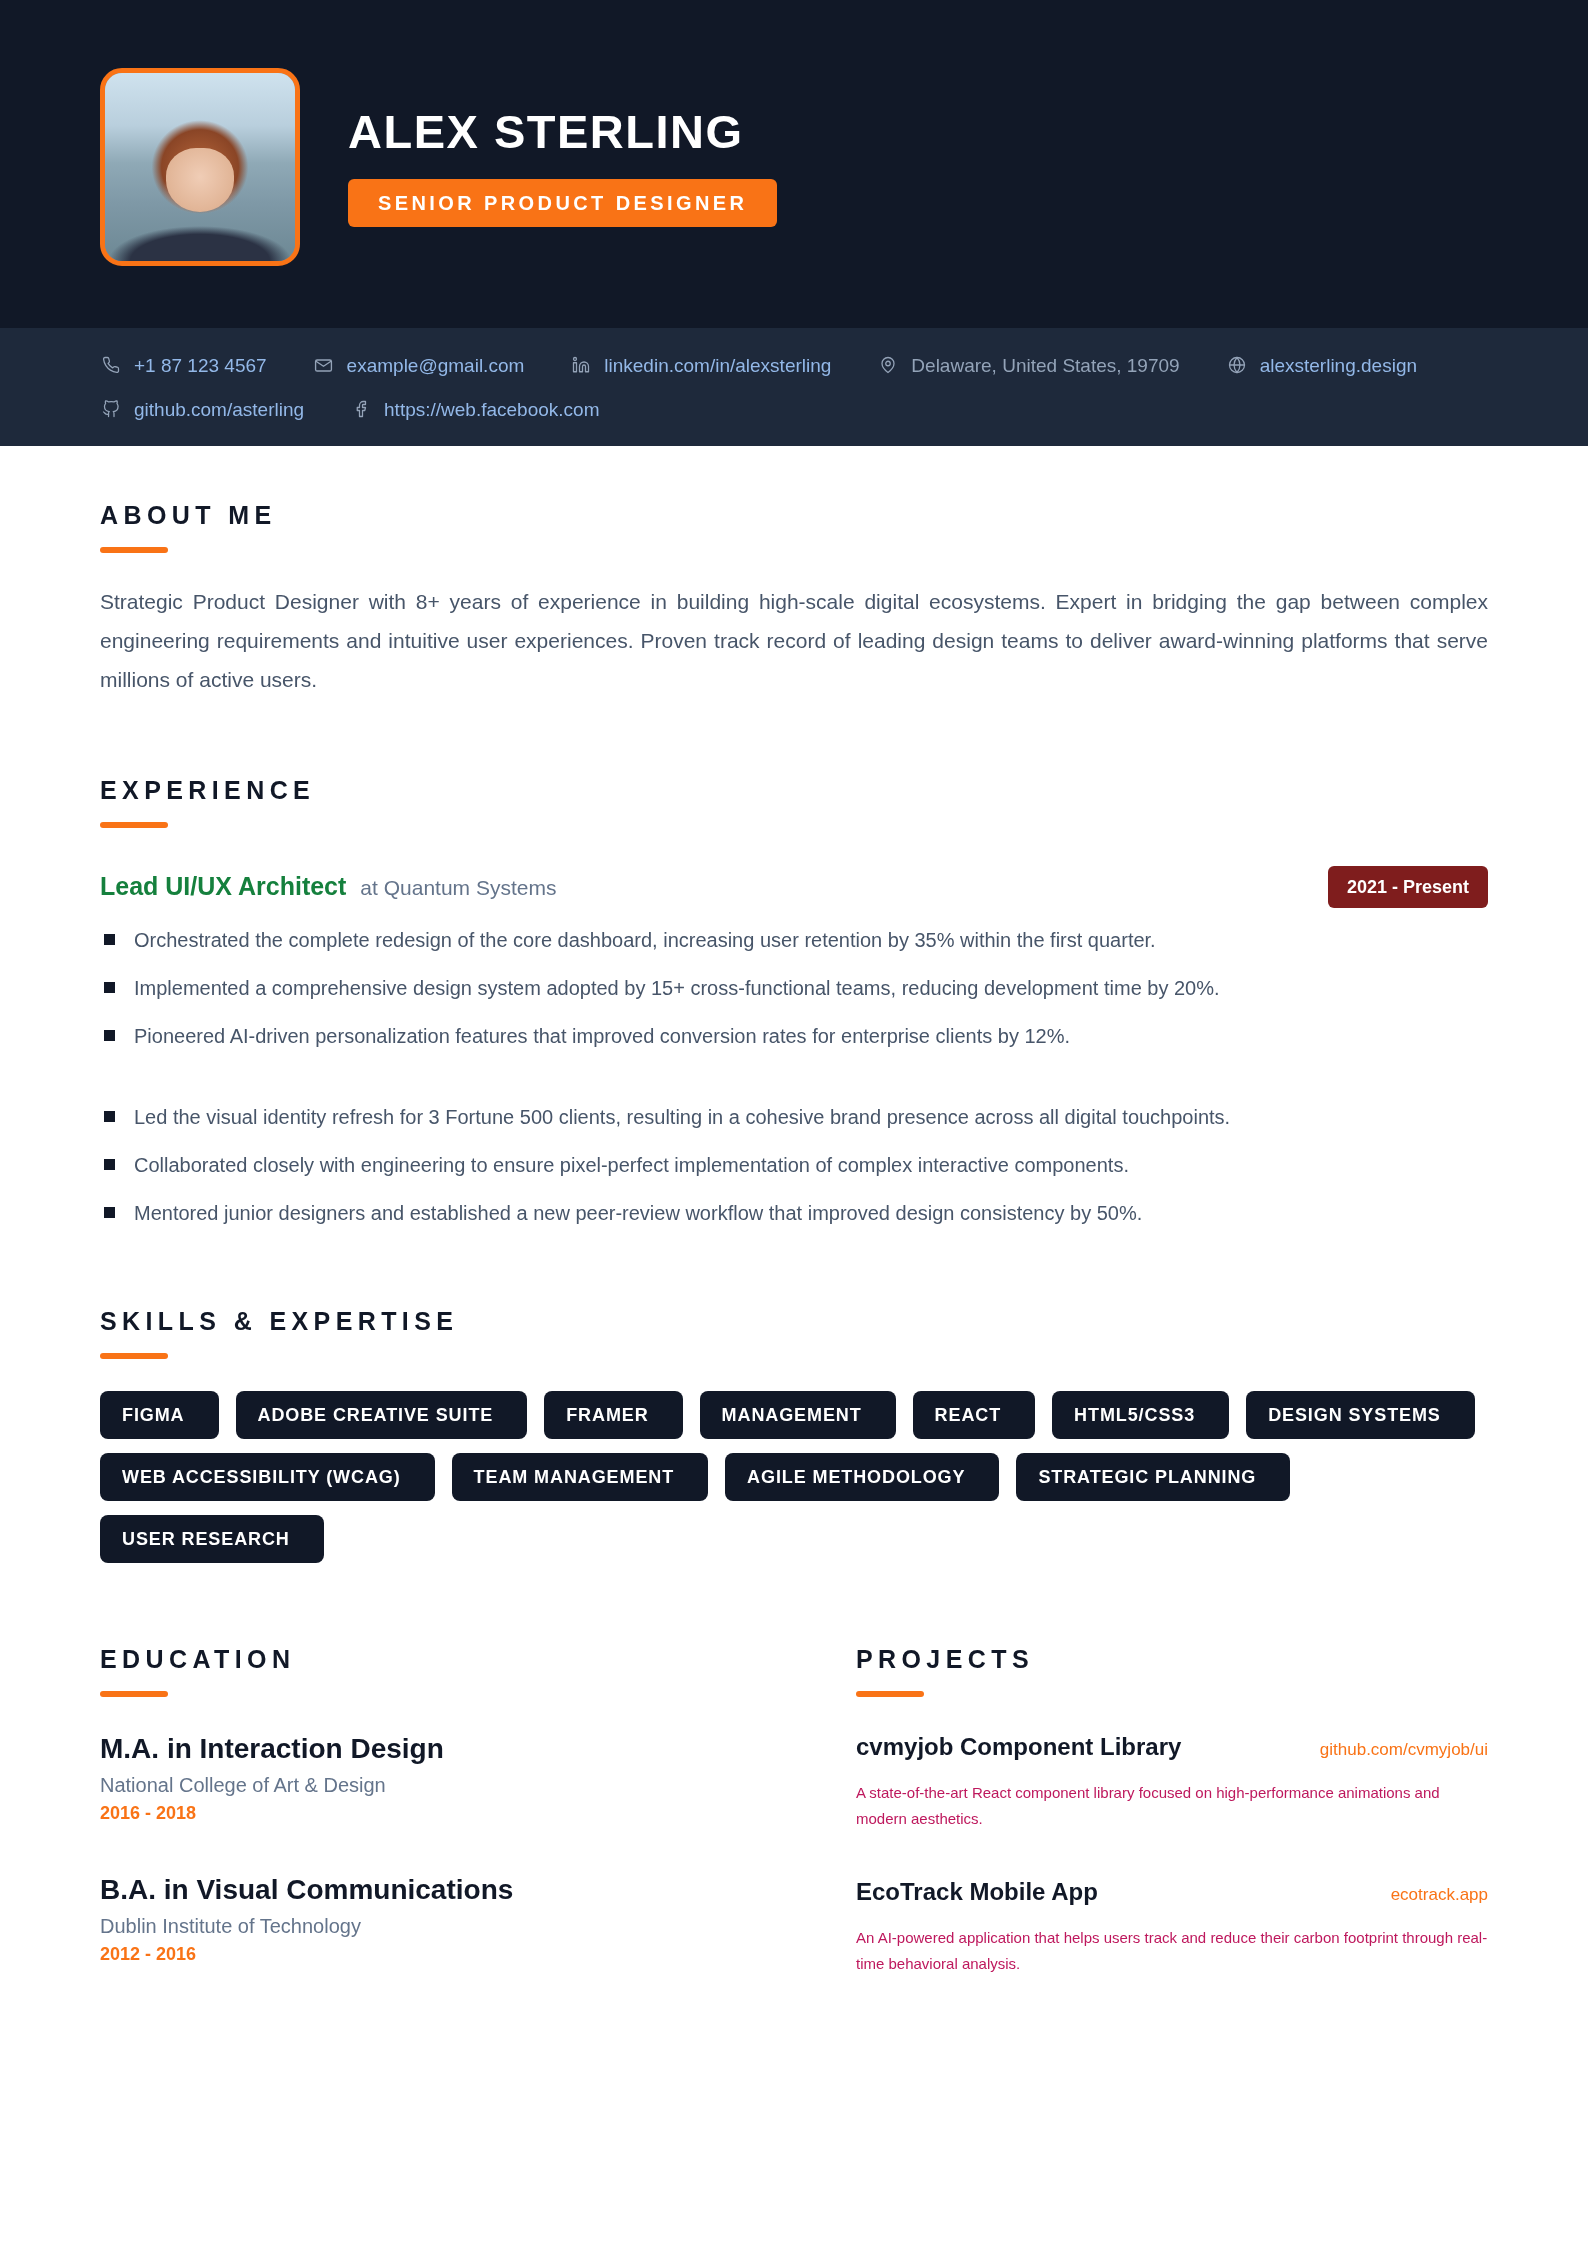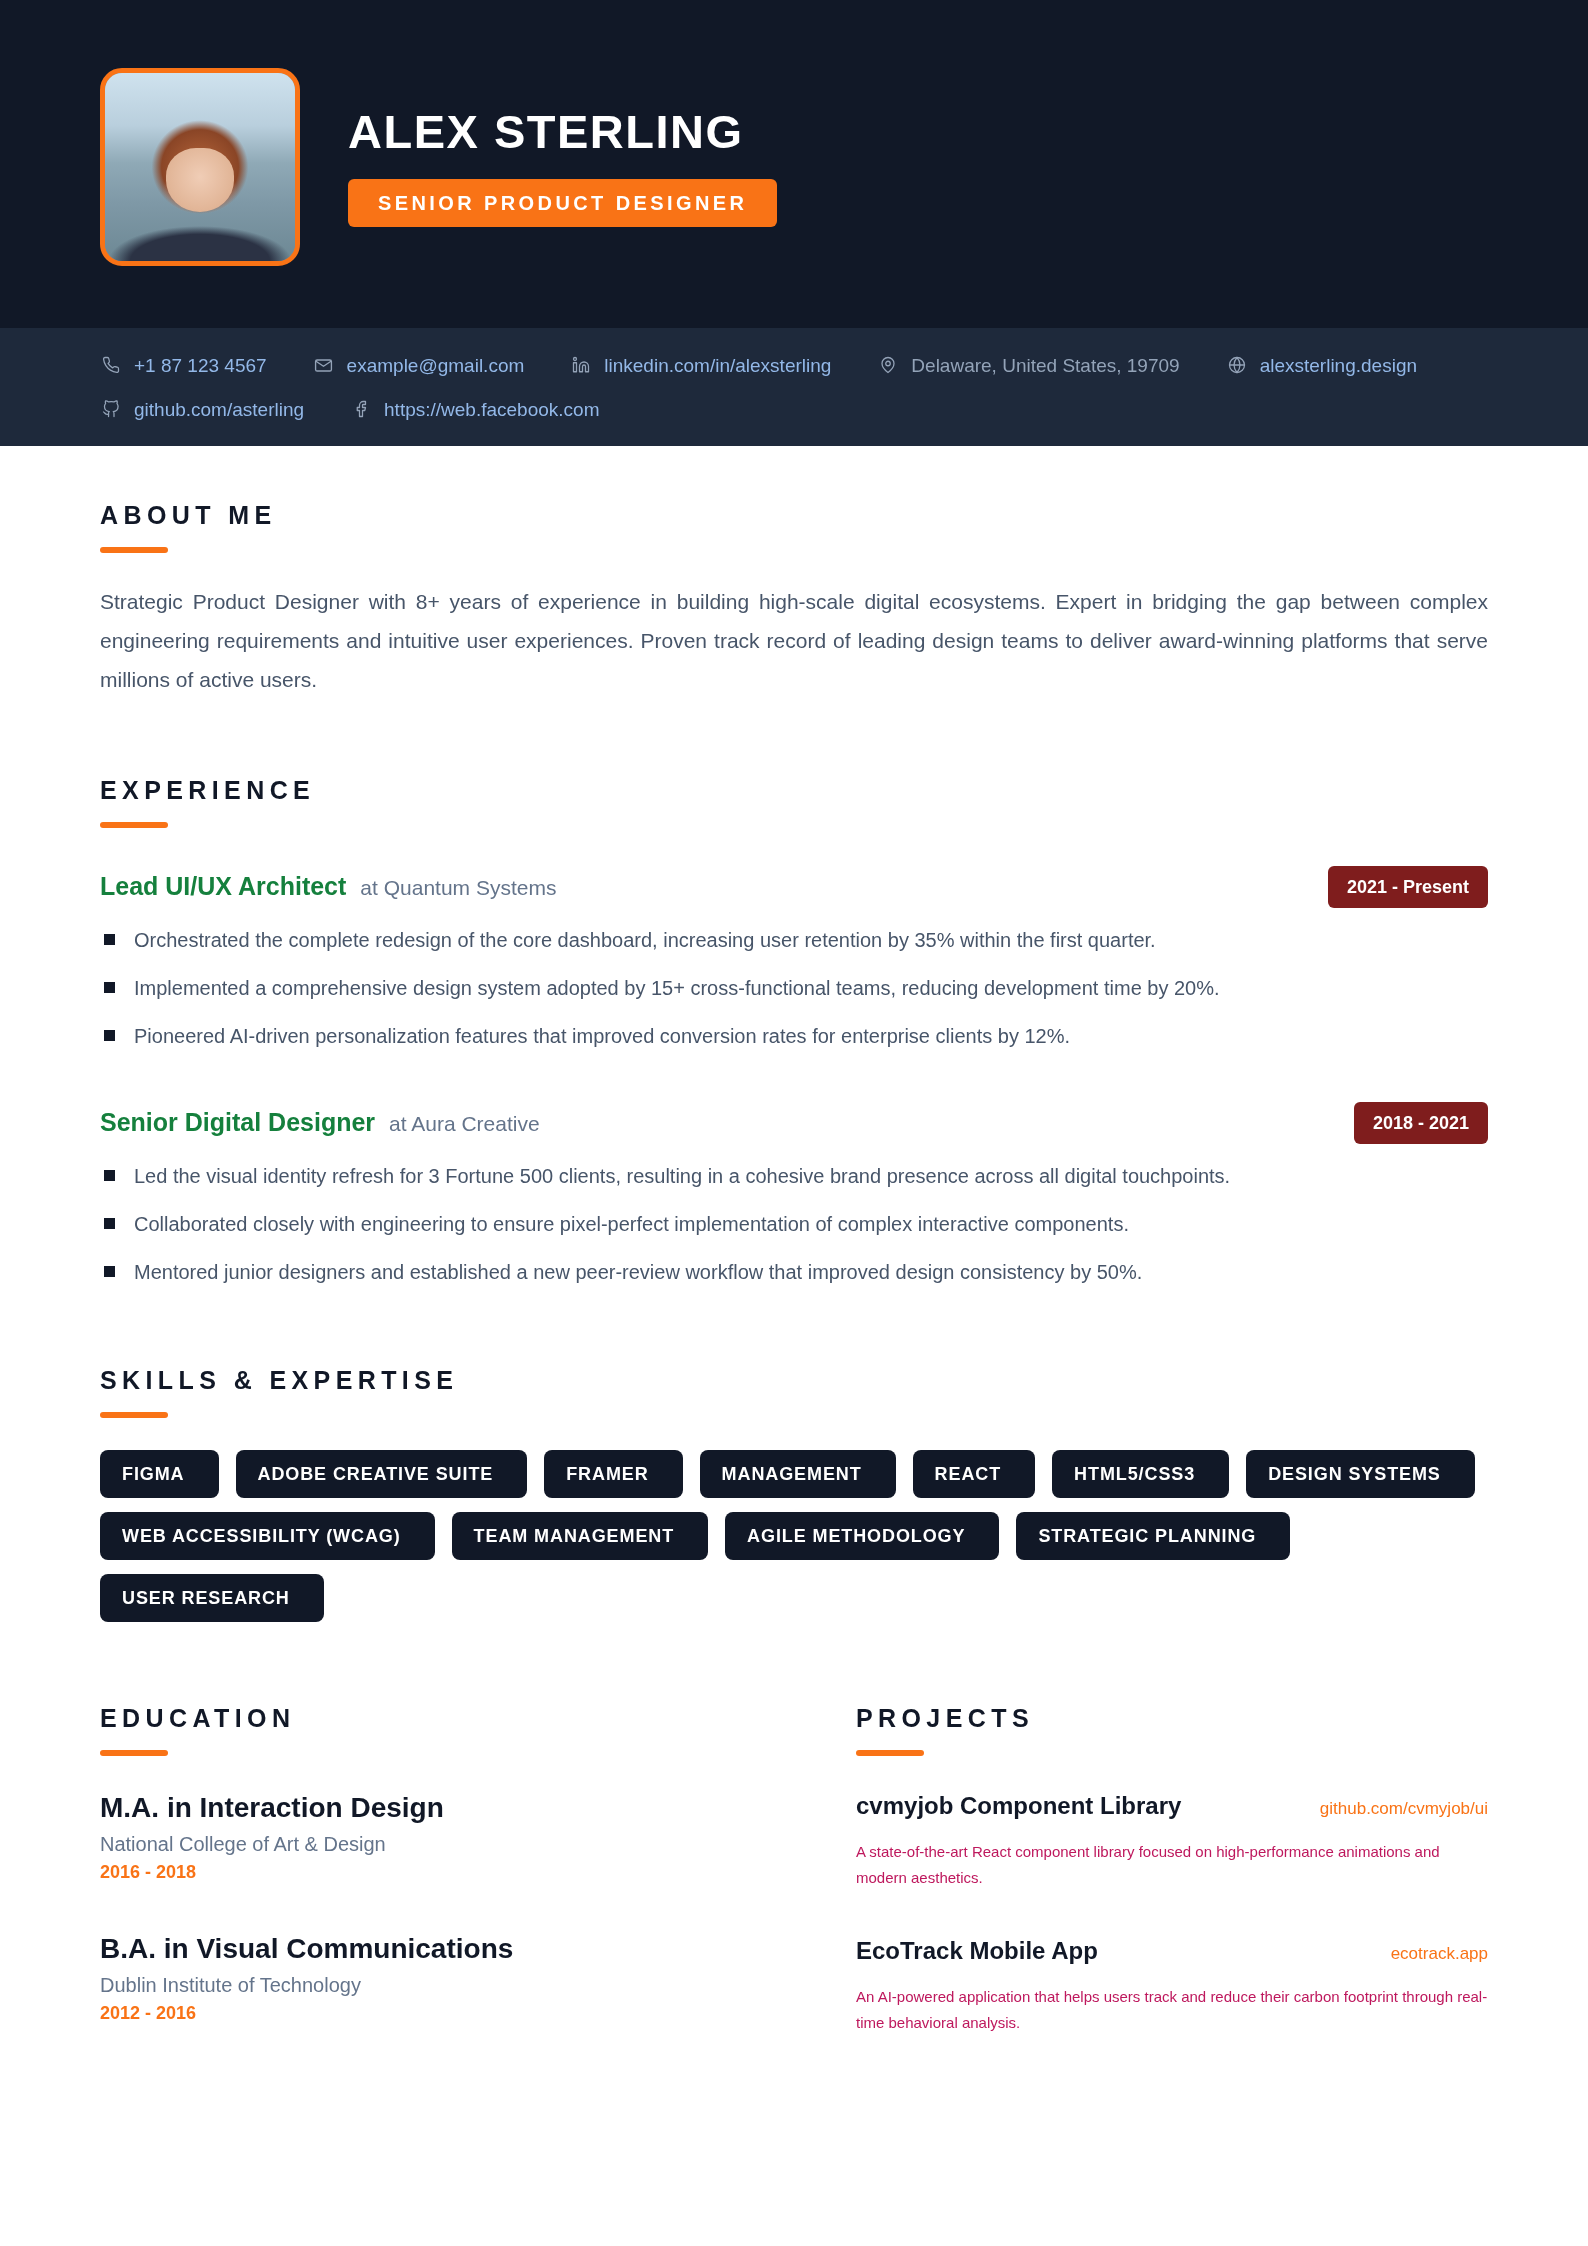--- a/index.html
+++ b/index.html
@@ -388,27 +388,20 @@
           <span class="job-dates">2021 - Present</span>
         </div>
         <ul class="bullets">
           <li>Orchestrated the complete redesign of the core dashboard, increasing user retention by 35% within the first quarter.</li>
           <li>Implemented a comprehensive design system adopted by 15+ cross-functional teams, reducing development time by 20%.</li>
           <li>Pioneered AI-driven personalization features that improved conversion rates for enterprise clients by 12%.</li>
         </ul>
       </div>
 
       <div class="job">
-        <div class="job-topline">
-          <div class="job-left">
-            <span class="job-title">Senior Digital Designer</span>
-            <span class="job-company">at Aura Creative</span>
-          </div>
-          <span class="job-dates">2018 - 2021</span>
-        </div>
         <ul class="bullets">
           <li>Led the visual identity refresh for 3 Fortune 500 clients, resulting in a cohesive brand presence across all digital touchpoints.</li>
           <li>Collaborated closely with engineering to ensure pixel-perfect implementation of complex interactive components.</li>
           <li>Mentored junior designers and established a new peer-review workflow that improved design consistency by 50%.</li>
         </ul>
       </div>
     </div>
 
     <div class="section skills-gap">
       <div class="section-title">SKILLS &amp; EXPERTISE</div>

